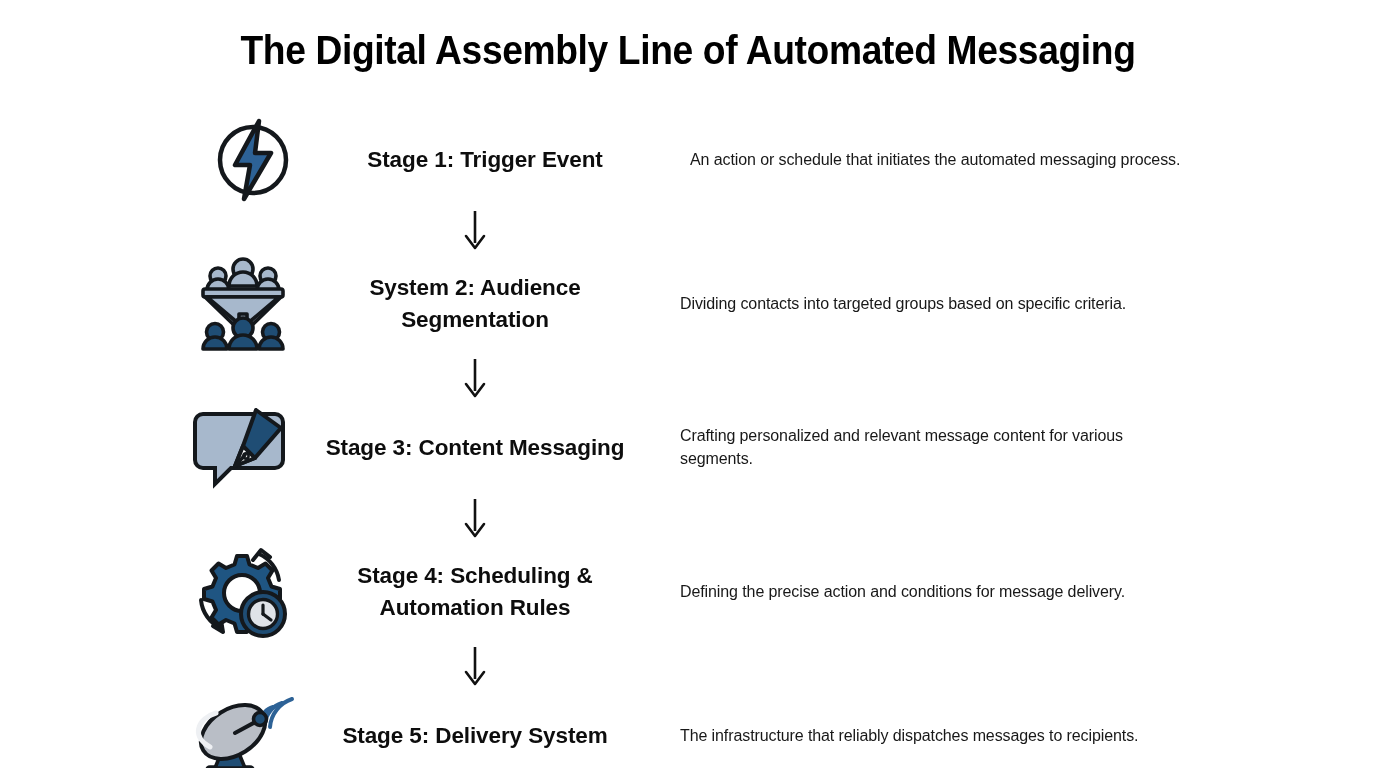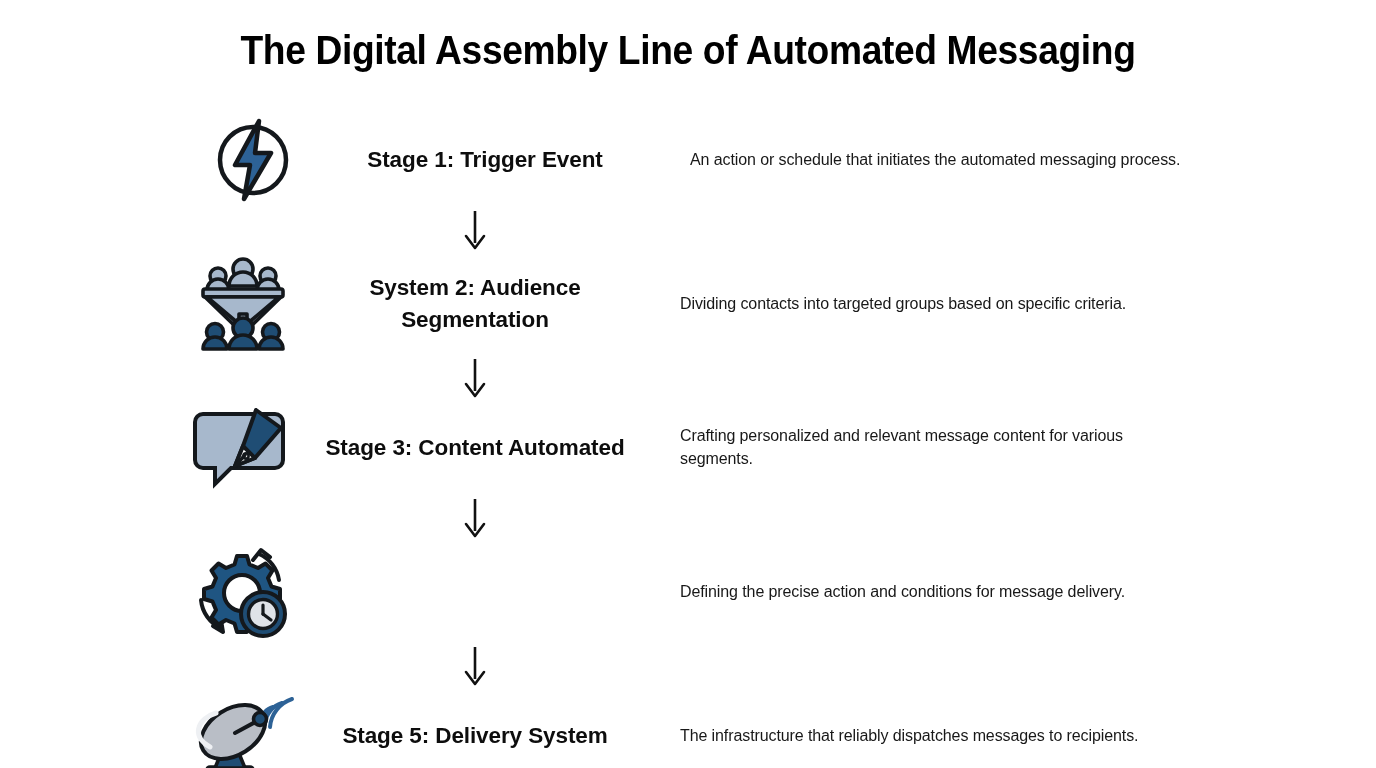--- a/index.html
+++ b/index.html
@@ -158,21 +158,21 @@
       <svg width="100" height="84" viewBox="0 0 100 84">
         <path d="M10 8 h72 a8 8 0 0 1 8 8 v38 a8 8 0 0 1 -8 8 h-44 l-16 16 v-16 h-12 a8 8 0 0 1 -8 -8 v-38 a8 8 0 0 1 8 -8 Z" fill="#a7b8cc" stroke="#14181c" stroke-width="4"></path>
 
         <path d="M63 4 L88 22 L62 52 L42 60 L50 40 Z" fill="#1f4d74" stroke="#14181c" stroke-width="4" stroke-linejoin="round"></path>
 
         <path d="M50 40 L62 52 L42 60 Z" fill="#ffffff" stroke="#14181c" stroke-width="4" stroke-linejoin="round"></path>
         <circle cx="53" cy="50" r="2.6" fill="none" stroke="#14181c" stroke-width="2.6"></circle>
         <line x1="42" y1="60" x2="52" y2="49" stroke="#14181c" stroke-width="3.4" stroke-linecap="round"></line>
       </svg>
     </div>
-    <div class="label-cell">Stage 3: Content Automated</div>
+    <div class="label-cell">Stage 3: Content Messaging</div>
     <div class="desc-cell">Crafting personalized and relevant message content for various segments.</div>
   </div>
 
   <div class="arrow-row">
     <div class="arrow-cell">
       <svg width="26" height="42" viewBox="0 0 26 42">
         <line x1="13" y1="2" x2="13" y2="34" stroke="#111111" stroke-width="2.6"></line>
         <path d="M4 27 L13 39 L22 27" fill="none" stroke="#111111" stroke-width="2.6" stroke-linecap="round" stroke-linejoin="round"></path>
       </svg>
     </div>
@@ -189,20 +189,21 @@
 
         <path d="M46 14 h10 l2.5 8.5 8.5 3.5 7.5-4.5 7 7 -4.5 7.5 3.5 8.5 8.5 2.5 v10 l-8.5 2.5 -3.5 8.5 4.5 7.5 -7 7 -7.5-4.5 -8.5 3.5 -2.5 8.5 h-10 l-2.5-8.5 -8.5-3.5 -7.5 4.5 -7-7 4.5-7.5 -3.5-8.5 -8.5-2.5 v-10 l8.5-2.5 3.5-8.5 -4.5-7.5 7-7 7.5 4.5 8.5-3.5 Z" fill="#1f5582" stroke="#14181c" stroke-width="4" stroke-linejoin="round"></path>
         <circle cx="51" cy="51" r="18" fill="#ffffff" stroke="#14181c" stroke-width="4"></circle>
 
         <circle cx="72" cy="72" r="22" fill="#1f4d74" stroke="#14181c" stroke-width="4"></circle>
         <circle cx="72" cy="72" r="14.5" fill="#dfe3e8" stroke="#14181c" stroke-width="3.4"></circle>
         <line x1="72" y1="72" x2="72" y2="63" stroke="#14181c" stroke-width="3.2" stroke-linecap="round"></line>
         <line x1="72" y1="72" x2="80" y2="78" stroke="#14181c" stroke-width="3.2" stroke-linecap="round"></line>
       </svg>
     </div>
+    <div class="label-cell">Stage 4: Scheduling &amp; Automation Rules</div>
     <div class="desc-cell">Defining the precise action and conditions for message delivery.</div>
   </div>
 
   <div class="arrow-row">
     <div class="arrow-cell">
       <svg width="26" height="42" viewBox="0 0 26 42">
         <line x1="13" y1="2" x2="13" y2="34" stroke="#111111" stroke-width="2.6"></line>
         <path d="M4 27 L13 39 L22 27" fill="none" stroke="#111111" stroke-width="2.6" stroke-linecap="round" stroke-linejoin="round"></path>
       </svg>
     </div>

